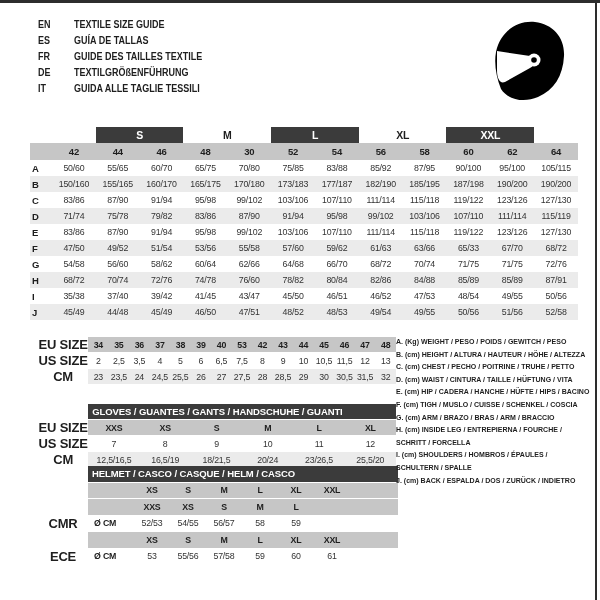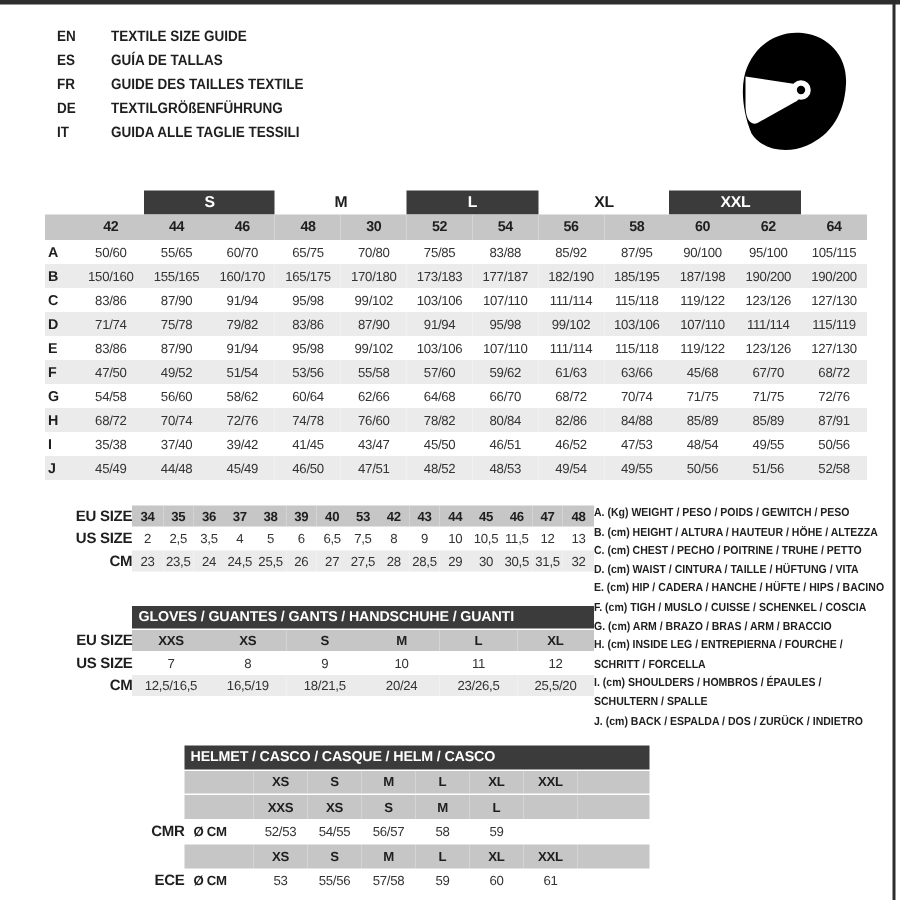--- a/index.html
+++ b/index.html
@@ -20,31 +20,31 @@
   .main-table{position:absolute;left:30px;top:127px;width:548px;border-collapse:collapse;}
   .main-table td{height:16px;font-size:8.8px;text-align:center;padding:0;white-space:nowrap;color:#333;letter-spacing:-0.2px;}
   .main-table td.lbl{text-align:left;padding-left:2px;font-weight:bold;font-size:9.5px;color:#1e1e1e;}
   .main-table tr.group-row td{font-weight:bold;font-size:10.5px;color:#1e1e1e;height:16px;}
   .main-table tr.group-row td.bar{background:#3b3b3b;color:#fff;}
   .main-table tr.sizes-row td{background:#c6c6c6;font-weight:bold;font-size:9.5px;color:#1e1e1e;height:17px;}
   .main-table tr.stripe td{background:#ebebeb;}
 
   .sub-table{position:absolute;left:30px;border-collapse:separate;border-spacing:0 1px;}
   .sub-table td{height:14px;font-size:8.8px;text-align:center;padding:0;white-space:nowrap;color:#333;letter-spacing:-0.2px;}
-  .sub-table td.lbl{text-align:right;padding-left:8px;font-weight:bold;font-size:10px;color:#1e1e1e;background:#fff;}
+  .sub-table td.lbl{text-align:center;padding-left:8px;font-weight:bold;font-size:13px;color:#1e1e1e;background:#fff;}
   .sub-table td.bar{background:#3b3b3b;color:#fff;font-weight:bold;font-size:9.5px;height:15px;}
   .sub-table td.bar.title{text-align:left;padding-left:4px;letter-spacing:-0.1px;}
   .sub-table tr.r-gray td:not(.lbl){background:#c6c6c6;font-weight:bold;color:#1e1e1e;}
   .sub-table tr.r-lite td:not(.lbl){background:#ebebeb;}
   .sub-table tr.r-white td:not(.lbl){background:#fff;}
   .sub-table td.unit{text-align:left;padding-left:6px;font-weight:bold;color:#1e1e1e;}
 
   .shoes{top:336px;width:366px;}
   .gloves{top:403px;width:366px;}
-  .helmet-t{top:496px;width:368px;margin-left:35px;}
+  .helmet-t{top:465px;width:368px;}
   .helmet-t td{height:15.5px;}
 
   .legend{position:absolute;left:396px;top:336px;font-weight:bold;font-size:7.8px;line-height:12.6px;
           color:#1e1e1e;transform:scaleX(0.9);transform-origin:left top;white-space:nowrap;}
 </style>
 </head>
 <body>
 
 <div class="stage">
   <div class="top-line"></div>
@@ -203,21 +203,21 @@
           <td class="lbl">F</td>
           <td>47/50</td>
           <td>49/52</td>
           <td>51/54</td>
           <td>53/56</td>
           <td>55/58</td>
           <td>57/60</td>
           <td>59/62</td>
           <td>61/63</td>
           <td>63/66</td>
-          <td>45/68</td>
+          <td>65/33</td>
           <td>67/70</td>
           <td>68/72</td>
         </tr>
         <tr>
           <td class="lbl">G</td>
           <td>54/58</td>
           <td>56/60</td>
           <td>58/62</td>
           <td>60/64</td>
           <td>62/66</td>

